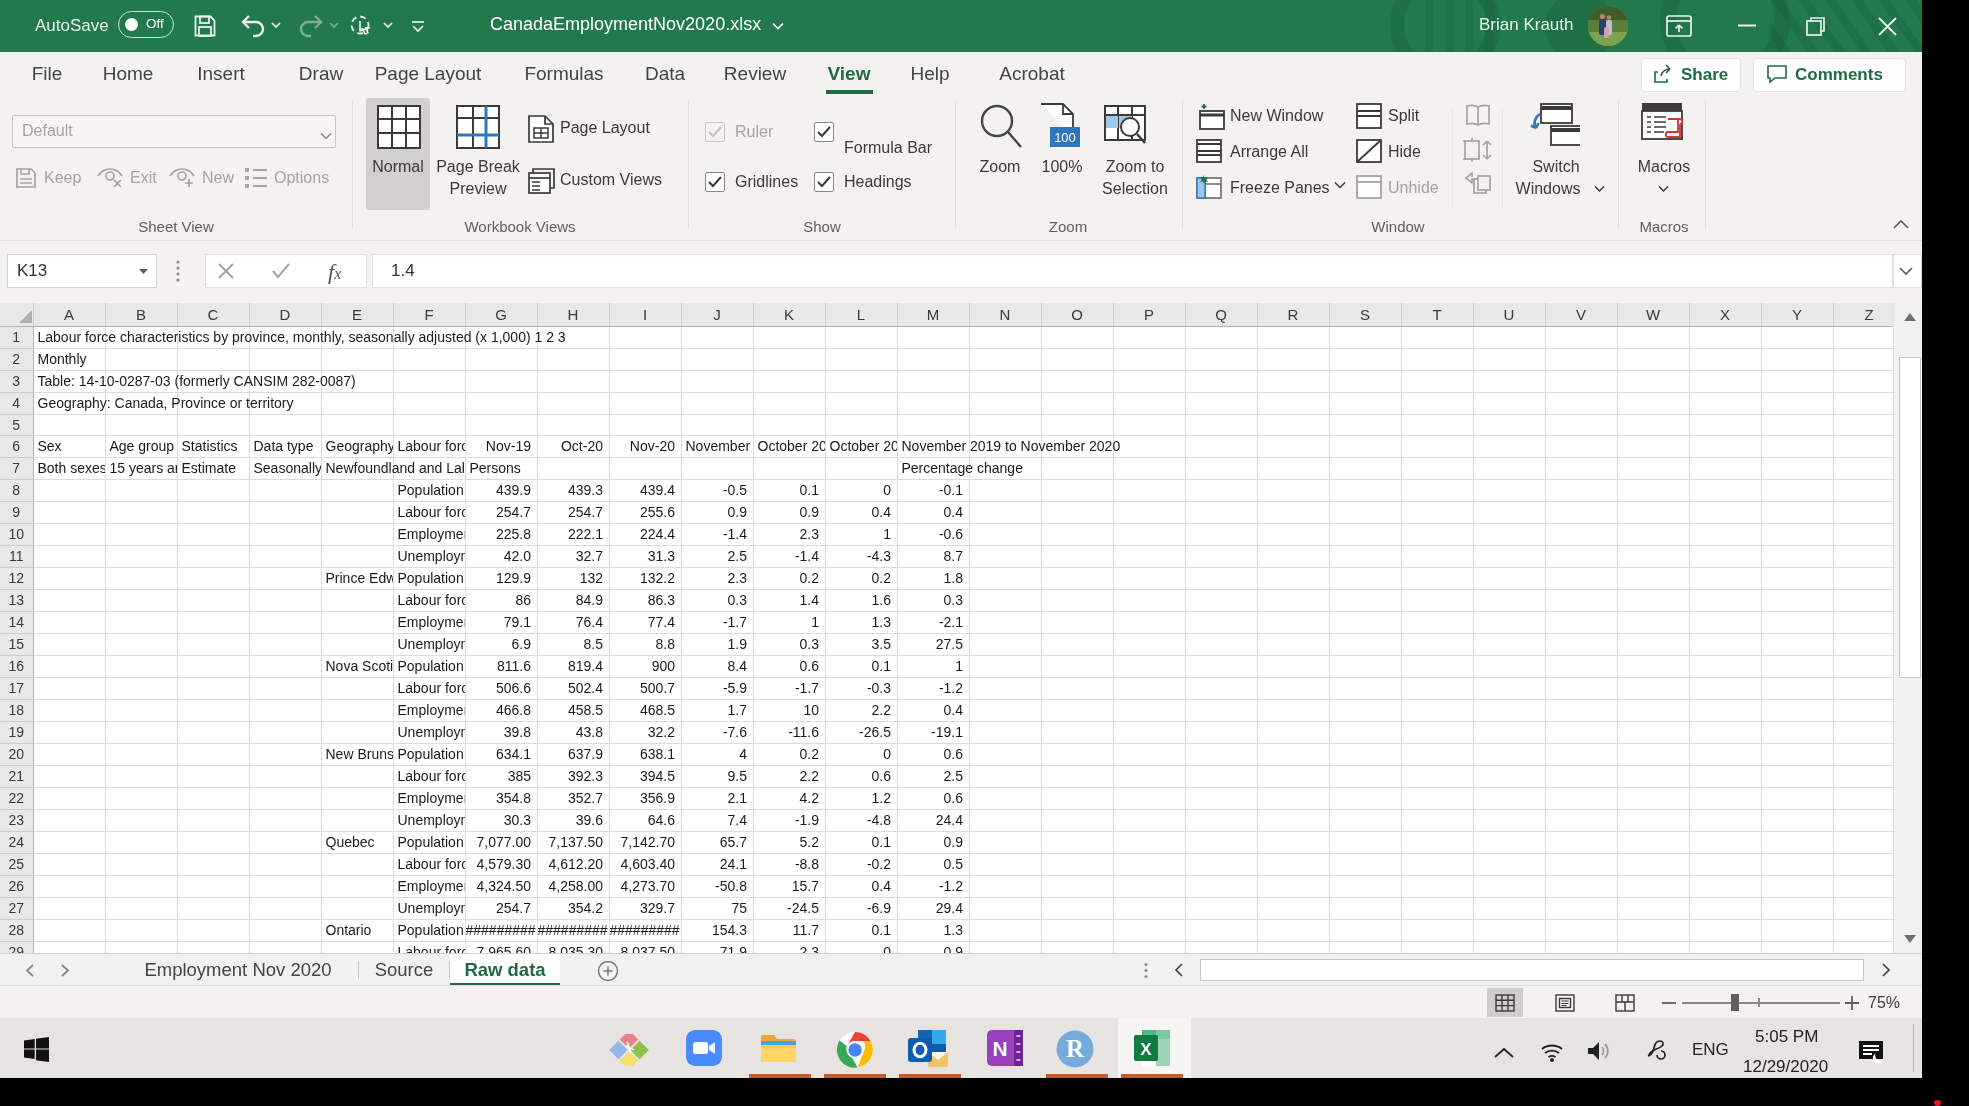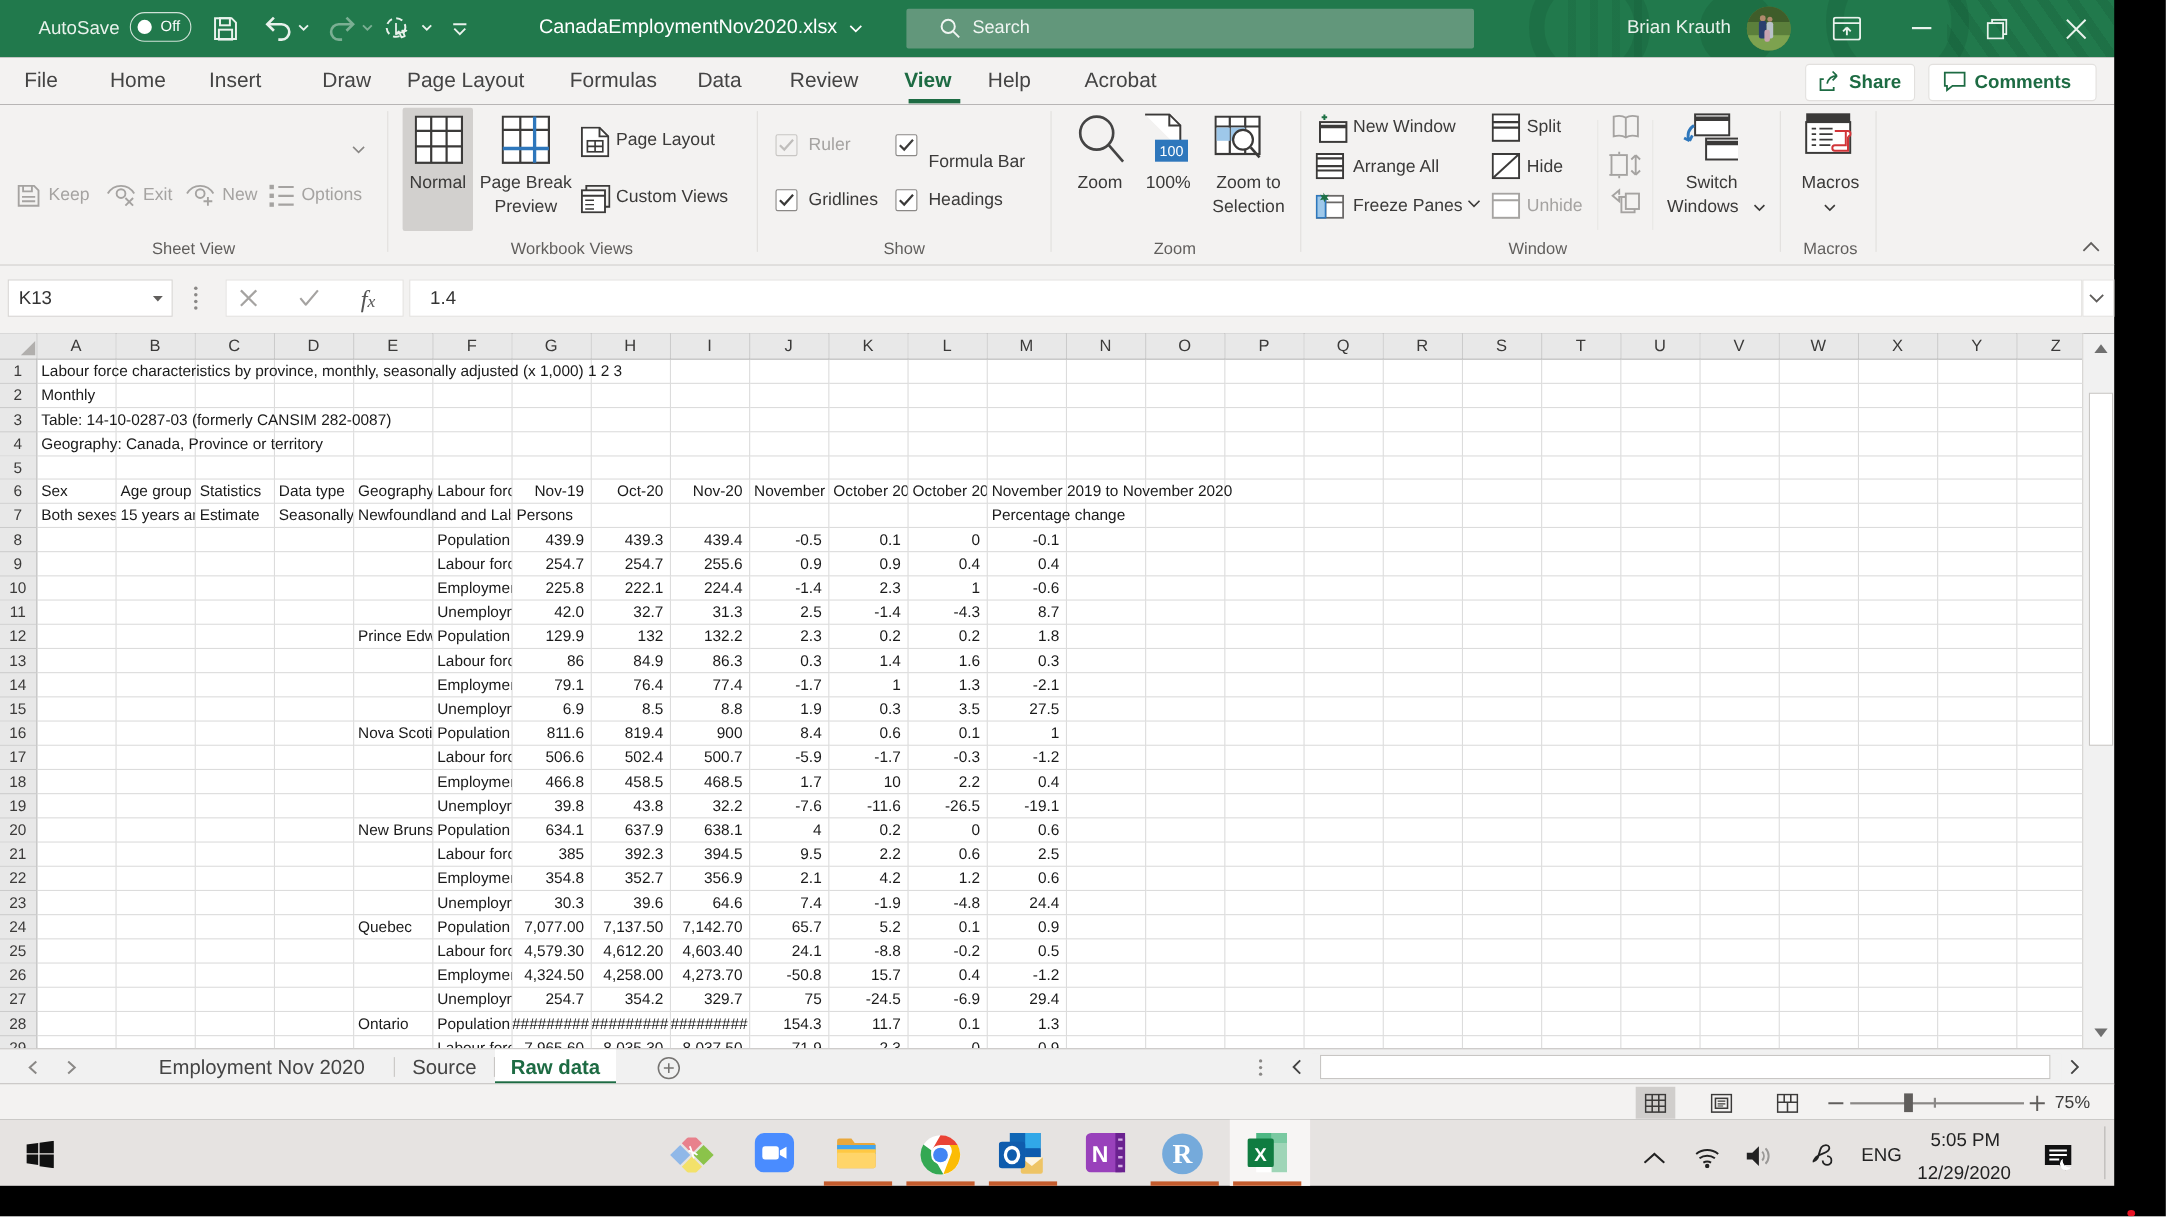--- a/index.html
+++ b/index.html
@@ -10,21 +10,21 @@
 .tbtxt{position:absolute;font-size:17px;color:#e9f2ec;white-space:nowrap}
 #autosave-pill{position:absolute;left:118px;top:11px;width:56px;height:27px;border:1.5px solid #cfe2d7;border-radius:14px}
 #autosave-knob{position:absolute;left:6px;top:5.5px;width:13px;height:13px;border-radius:50%;background:#fff}
 #autosave-pill span{position:absolute;left:27px;top:4px;font-size:13.5px;color:#fff}
 #search-box{position:absolute;left:824px;top:8px;width:516px;height:36px;background:#62977b;border-radius:2px}
 #search-box .mag{position:absolute;left:30px;top:8px}
 #search-box span{position:absolute;left:60px;top:8px;font-size:16.5px;color:#f0f5f2}
 #avatar{position:absolute;left:1588px;top:6px;width:40px;height:40px;border-radius:50%;overflow:hidden;background:radial-gradient(circle at 50% 30%,#4e7b3a 0%,#3f6d33 40%,#6f9a4e 70%,#86ad62 100%)}
 
 #tabrow{left:0;top:52px;width:1922px;height:43px;background:#f3f2f1}
-.rtab{position:absolute;top:0;height:43px;line-height:43px;font-size:19px;color:#444;}
+.rtab{position:absolute;top:0;height:43px;line-height:43px;font-size:19px;color:#444;text-align:center}
 .rtab.active{color:#1d6b43;font-weight:700}
 #viewline{position:absolute;left:826px;top:38px;width:47px;height:4px;background:#1d6b43}
 .topbtn{position:absolute;top:6px;height:34px;background:#fff;border:1px solid #e2e0de;border-radius:4px;font-size:17px;font-weight:700;color:#1d6b43;line-height:32px}
 
 #ribbon{left:0;top:95px;width:1922px;height:146px;background:#f3f2f1;border-bottom:1px solid #e1dfdd}
 .gsep{position:absolute;top:6px;width:1px;height:128px;background:#e1dfdd}
 .glabel{position:absolute;top:123px;font-size:15px;color:#605e5c;text-align:center;width:160px}
 .rlbl{position:absolute;font-size:16px;color:#3b3a39;white-space:nowrap}
 .rlbl.dim{color:#a5a3a1}
 .ctr{text-align:center}
@@ -116,27 +116,20 @@
         <path d="M2 3l4 4 4-4" stroke="#e9f2ec" stroke-width="1.7"></path>
       </svg>
 <svg class="abs " style="left:410px;top:18px" width="16" height="16" viewBox="0 0 16 16" fill="none">
         <path d="M2 4h12" stroke="#e9f2ec" stroke-width="1.7"></path>
         <path d="M3 8l5 5 5-5" stroke="#e9f2ec" stroke-width="1.7"></path>
       </svg>
 <span class="tbtxt" style="left:490px;top:14px;color:#fff;font-size:18px">CanadaEmploymentNov2020.xlsx</span>
 <svg class="abs " style="left:772px;top:22px" width="12" height="9" viewBox="0 0 12 9" fill="none">
         <path d="M1 1.5l5 5 5-5" stroke="#fff" stroke-width="1.6"></path>
       </svg>
-<div id="search-box">
-<svg class="mag" width="20" height="20" viewBox="0 0 20 20">
-          <circle cx="8" cy="8" r="6" stroke="#f0f5f2" stroke-width="1.8" fill="none"></circle>
-          <path d="M12.5 12.5 18 18" stroke="#f0f5f2" stroke-width="1.8"></path>
-        </svg>
-<span>Search</span>
-      </div>
 <span class="tbtxt" style="left:1479px;top:15px">Brian Krauth</span>
 <div id="avatar"></div>
 <svg class="abs " style="left:1588px;top:6px" width="40" height="40" viewBox="0 0 40 40" fill="none">
         <defs>
           <clipPath id="avc">
             <circle cx="20" cy="20" r="20"></circle>
           </clipPath>
         </defs>
         <g clip-path="url(#avc)">
           <rect width="40" height="40" fill="#5b7f3b"></rect>
@@ -192,20 +185,23 @@
 <div class="gsep" style="left:955px"></div>
 <div class="gsep" style="left:1182px"></div>
 <div class="gsep" style="left:1618px"></div>
 <div class="gsep" style="left:1705px"></div>
 <div class="glabel" style="left:96px">Sheet View</div>
 <div class="glabel" style="left:440px">Workbook Views</div>
 <div class="glabel" style="left:742px">Show</div>
 <div class="glabel" style="left:988px">Zoom</div>
 <div class="glabel" style="left:1318px">Window</div>
 <div class="glabel" style="left:1584px">Macros</div>
+<div id="defaultdd">
+        <span>Default</span>
+      </div>
 <svg class="abs " style="left:320px;top:37px" width="12" height="9" viewBox="0 0 12 9" fill="none">
         <path d="M1 1.5l5 5 5-5" stroke="#8a8886" stroke-width="1.5"></path>
       </svg>
 <svg class="abs " style="left:14px;top:71px" width="24" height="24" viewBox="0 0 24 24" fill="none">
         <path d="M3 3h14l4 4v14H3z" stroke="#a5a3a1" stroke-width="1.7"></path>
         <path d="M7 3v5h8V3M6 13h12M6 17h12" stroke="#a5a3a1" stroke-width="1.7"></path>
       </svg>
 <div class="rlbl dim" style="left:44px;top:74px">Keep</div>
 <svg class="abs " style="left:96px;top:73px" width="28" height="20" viewBox="0 0 28 20" fill="none">
         <path d="M2 8c3-5 8-7 12-7s9 2 12 7" stroke="#a5a3a1" stroke-width="1.7"></path>

